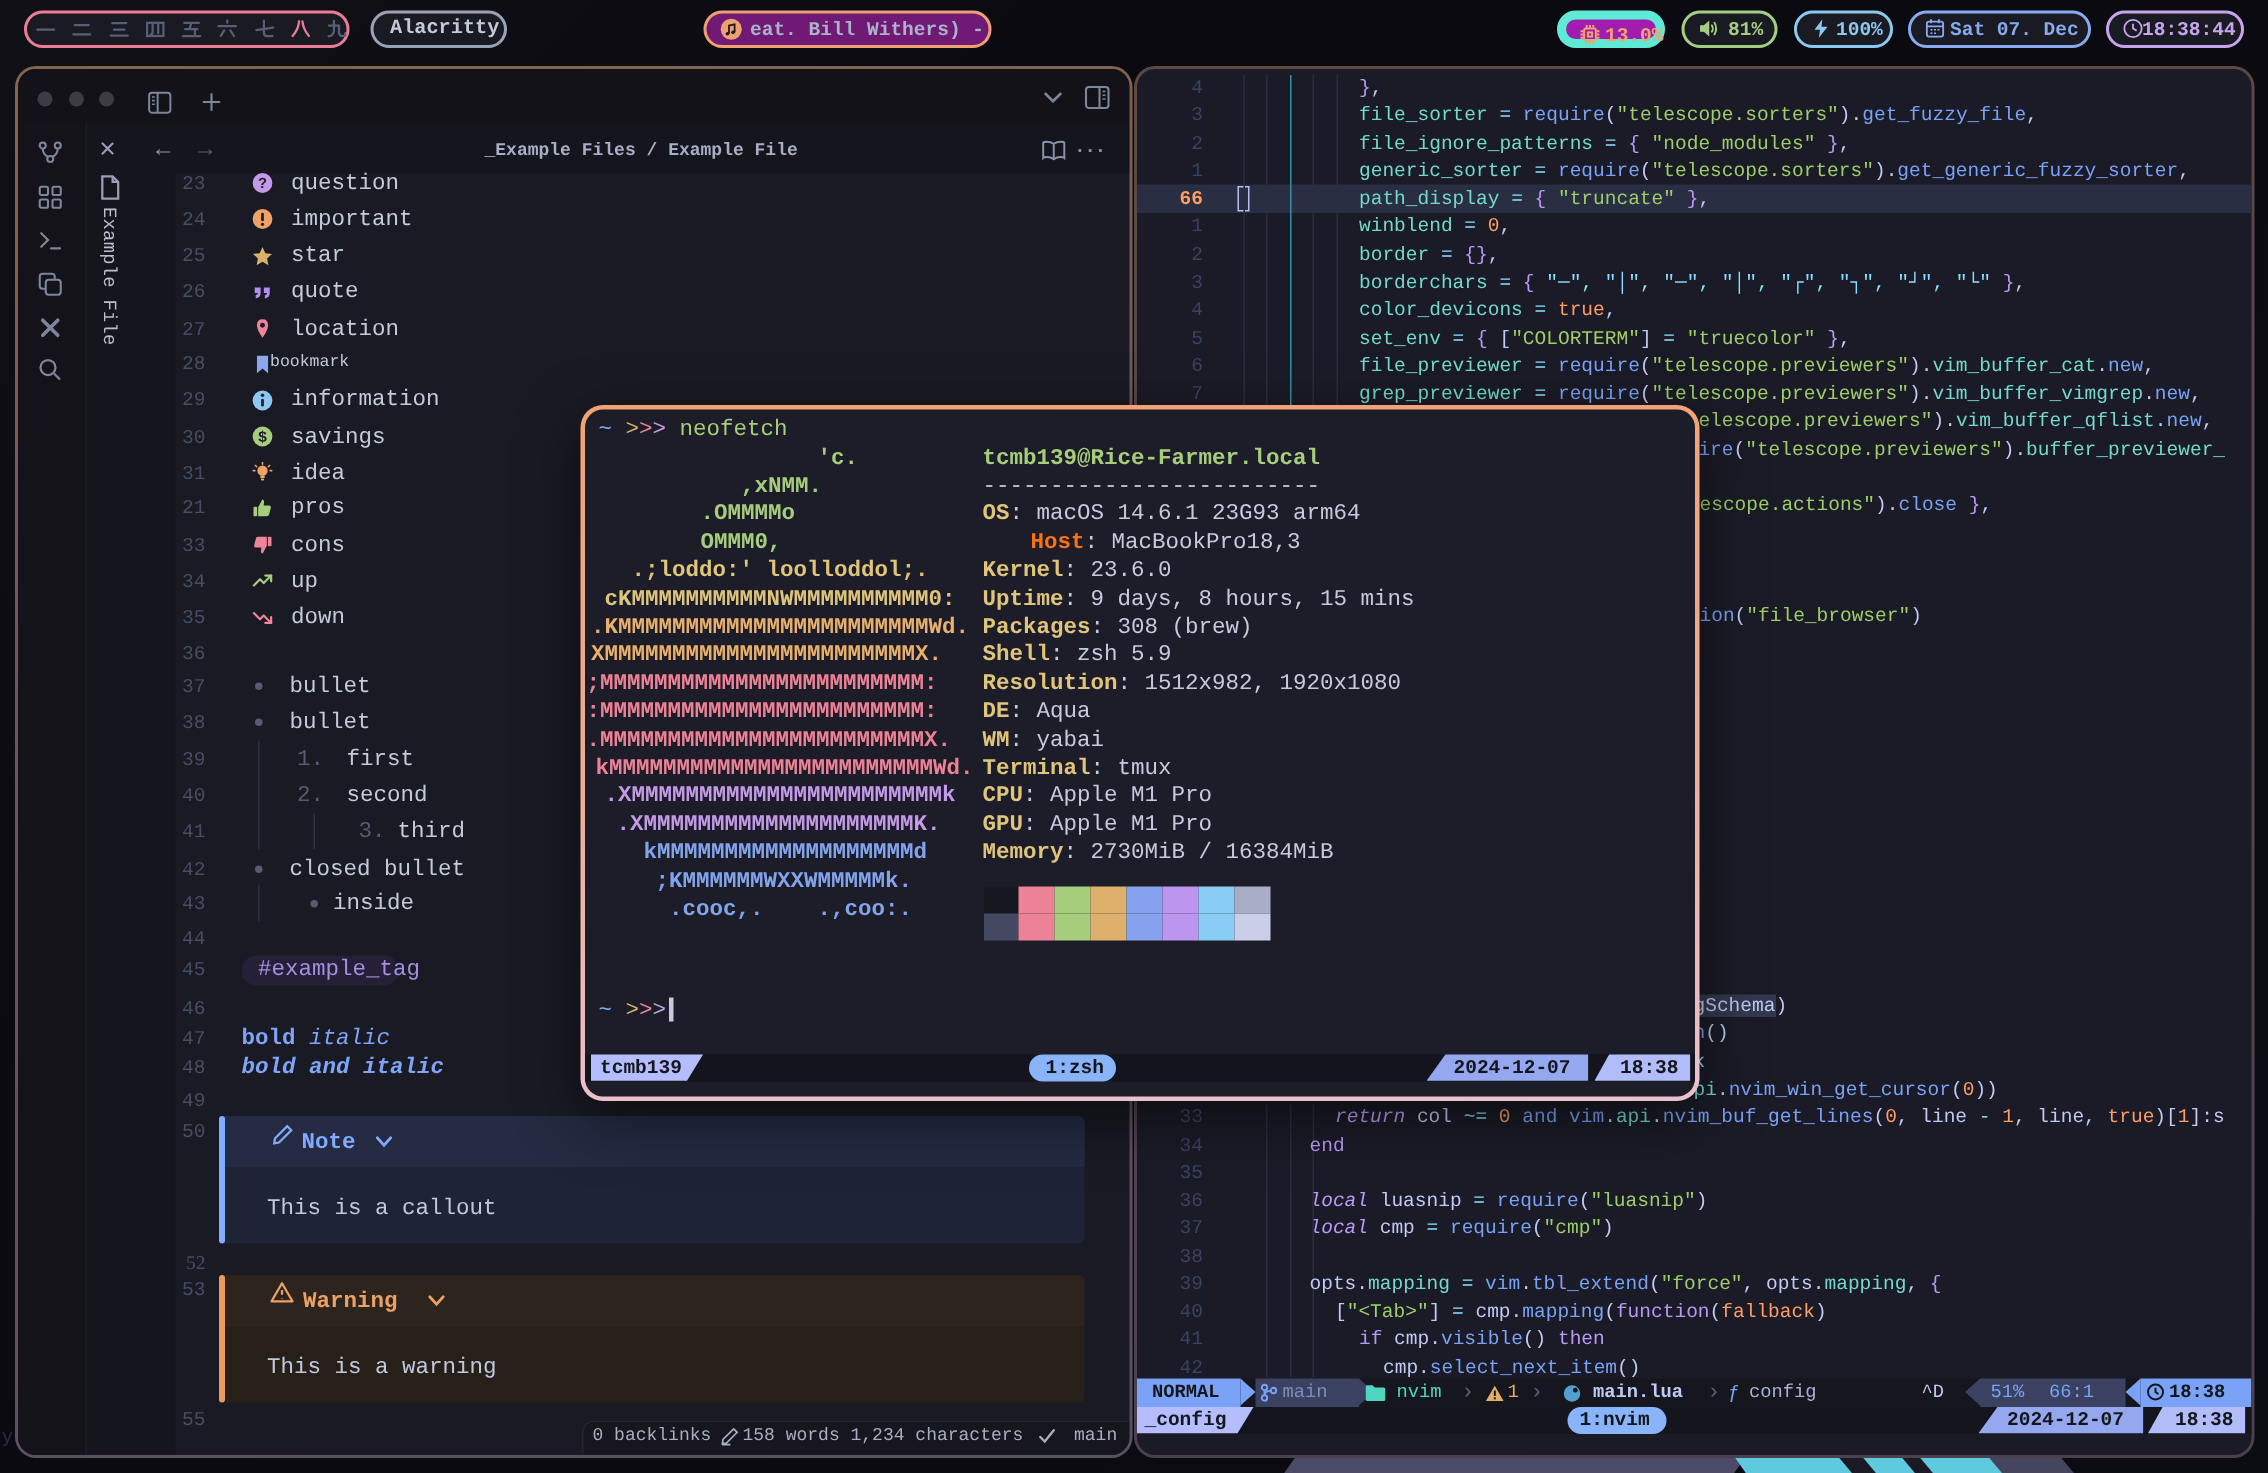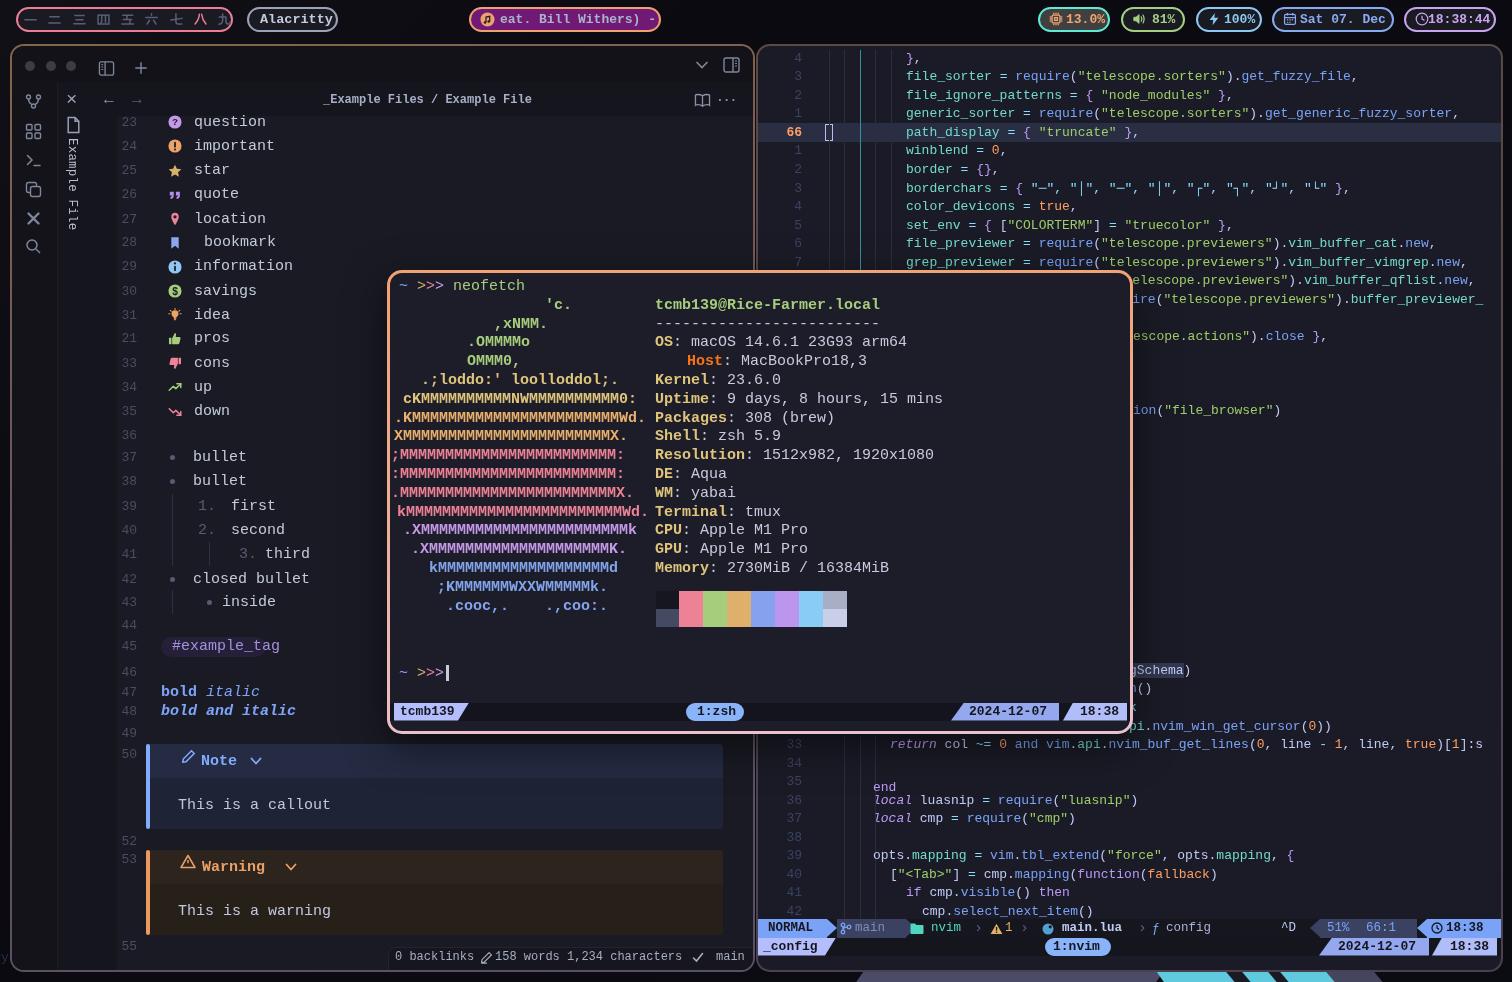--- a/index.html
+++ b/index.html
@@ -52,21 +52,21 @@
   </div>
 <div class="abs" style="left:469px;top:6.5px;width:192px;height:25px;background:#701a75;border:2px solid #efa06f;border-radius:13px;">
     <svg width="15" height="15" viewBox="0 0 16 16" style="position:absolute;left:9px;top:3px">
       <circle cx="8" cy="8" r="7.5" fill="#efa06f"></circle>
       <path d="M6.4 11.2 V5.4 L10.4 4.6 V10.2" stroke="#1a1a22" stroke-width="1.3" fill="none"></path>
       <circle cx="5.3" cy="11.2" r="1.3" fill="#1a1a22"></circle>
       <circle cx="9.3" cy="10.2" r="1.3" fill="#1a1a22"></circle>
     </svg>
     <div class="t" style="left:29px;top:3px;font-size:13px;line-height:16px;color:#aab3c9;font-weight:bold;font-family:'Liberation Mono',monospace">eat. Bill Withers) -</div>
   </div>
-<div class="abs" style="left:1038px;top:6.5px;width:72px;height:25px;background:#404040;border:2px solid #5eead4;border-radius:13px;">
+<div class="abs" style="left:1038px;top:6.5px;width:72px;height:25px;background:#a21caf;border:6px solid #5eead4;border-radius:13px;">
     <div style="position:absolute;left:9px;top:3.5px">
       <svg width="14" height="14" viewBox="0 0 16 16" fill="none" stroke="#efa570" stroke-width="1.5">
         <rect x="3.5" y="3.5" width="9" height="9" rx="1.5"></rect>
         <rect x="6.4" y="6.4" width="3.2" height="3.2"></rect>
         <path d="M5.5 0.8v2M8 0.8v2M10.5 0.8v2M5.5 13.2v2M8 13.2v2M10.5 13.2v2M0.8 5.5h2M0.8 8h2M0.8 10.5h2M13.2 5.5h2M13.2 8h2M13.2 10.5h2"></path>
       </svg>
     </div>
     <div class="t" style="left:26px;top:3.5px;font-size:13px;line-height:16px;color:#efa570;font-weight:bold;font-family:'Liberation Mono',monospace">13.0%</div>
   </div>
 <div class="abs" style="left:1121px;top:6.5px;width:64px;height:25px;background:#1a1a22;border:2px solid #a5ce85;border-radius:13px;">
@@ -208,21 +208,21 @@
           <circle cx="8.5" cy="5.8" r="2" fill="#1d1d29"></circle>
         </svg>
       </div>
       <div class="t" style="left:182px;top:163.6px;font-size:15px;line-height:19px;color:#c3cad9;font-weight:normal;font-family:'Liberation Mono',monospace;">location</div>
 <div class="t" style="left:101px;top:188.2px;font-size:13px;line-height:17px;color:#474d63;font-weight:normal;font-family:'Liberation Mono',monospace;width:24px;text-align:right">28</div>
       <div class="abs" style="left:155.5px;top:189.7px">
         <svg width="14" height="14" viewBox="0 0 17 17">
           <path d="M4 1.5 H13 V15.5 L8.5 11.8 4 15.5 Z" fill="#8aa7f0"></path>
         </svg>
       </div>
-      <div class="t" style="left:192px;top:187.2px;font-size:15px;line-height:19px;color:#c3cad9;font-weight:normal;font-family:'Liberation Mono',monospace;">bookmark</div>
+      <div class="t" style="left:168px;top:187.2px;font-size:11px;line-height:19px;color:#c3cad9;font-weight:normal;font-family:'Liberation Mono',monospace;">bookmark</div>
 <div class="t" style="left:101px;top:212.4px;font-size:13px;line-height:17px;color:#474d63;font-weight:normal;font-family:'Liberation Mono',monospace;width:24px;text-align:right">29</div>
       <div class="abs" style="left:155.5px;top:213.89999999999998px">
         <svg width="14" height="14" viewBox="0 0 17 17">
           <circle cx="8.5" cy="8.5" r="8" fill="#8fc7f2"></circle>
           <rect x="7.4" y="7" width="2.2" height="6.4" rx="1.1" fill="#1d1d29"></rect>
           <circle cx="8.5" cy="4.2" r="1.4" fill="#1d1d29"></circle>
         </svg>
       </div>
       <div class="t" style="left:182px;top:211.4px;font-size:15px;line-height:19px;color:#c3cad9;font-weight:normal;font-family:'Liberation Mono',monospace;">information</div>
 <div class="t" style="left:101px;top:236.6px;font-size:13px;line-height:17px;color:#474d63;font-weight:normal;font-family:'Liberation Mono',monospace;width:24px;text-align:right">30</div>
@@ -317,21 +317,21 @@
 <div style="position:absolute;left:134px;top:698px;width:4px;height:85px;background:#82aaff;border-radius:2px;"></div>
 <svg class="abs" style="left:169px;top:703px" width="15" height="15" viewBox="0 0 15 15" fill="none" stroke="#82aaff" stroke-width="1.5">
         <path d="M10.5 1.8 L13.2 4.5 5 12.7 1.8 13.2 2.3 10 Z"></path>
       </svg>
 <div class="t" style="left:101px;top:700.4px;font-size:13px;line-height:17px;color:#474d63;font-weight:normal;font-family:'Liberation Mono',monospace;width:24px;text-align:right">50</div>
       <div class="t" style="left:189px;top:705.5px;font-size:15px;line-height:19px;color:#82aaff;font-weight:bold;font-family:'Liberation Mono',monospace;">Note</div>
 <svg class="abs" style="left:238px;top:711px" width="12" height="9" viewBox="0 0 12 9" fill="none" stroke="#82aaff" stroke-width="1.8" stroke-linecap="round">
         <path d="M1.5 1.5 L6 6.5 L10.5 1.5"></path>
       </svg>
 <div class="t" style="left:166px;top:749.5px;font-size:15px;line-height:19px;color:#c0c8e0;font-weight:normal;font-family:'Liberation Mono',monospace;">This is a callout</div>
-<div class="t" style="left:101px;top:786.8px;font-size:13px;line-height:17px;color:#474d63;font-weight:normal;font-family:Liberation Mono, monospace;width:24px;text-align:right">52</div>
+<div class="t" style="left:101px;top:786.8px;font-size:13px;line-height:17px;color:#474d63;font-weight:normal;font-family:Liberation Serif, serif;width:24px;text-align:right">52</div>
 <div style="position:absolute;left:134px;top:804px;width:577px;height:85px;background:#272019;border-radius:4px;"></div>
 <div style="position:absolute;left:134px;top:804px;width:577px;height:34px;background:#2d241e;border-radius:4px 4px 0 0;"></div>
 <div style="position:absolute;left:134px;top:804px;width:4px;height:85px;background:#ea9a5e;border-radius:2px;"></div>
 <svg class="abs" style="left:168px;top:808px" width="16" height="15" viewBox="0 0 16 15" fill="none" stroke="#eba066" stroke-width="1.5" stroke-linejoin="round">
         <path d="M8 1.5 L15 13.5 H1 Z"></path>
         <path d="M8 6 V9.2 M8 11.4 V11.6"></path>
       </svg>
 <div class="t" style="left:101px;top:805.2px;font-size:13px;line-height:17px;color:#474d63;font-weight:normal;font-family:'Liberation Mono',monospace;width:24px;text-align:right">53</div>
       <div class="t" style="left:190px;top:811.5px;font-size:15px;line-height:19px;color:#eba066;font-weight:bold;font-family:'Liberation Mono',monospace;">Warning</div>
 <svg class="abs" style="left:273px;top:817px" width="12" height="9" viewBox="0 0 12 9" fill="none" stroke="#eba066" stroke-width="1.8" stroke-linecap="round">
@@ -393,21 +393,21 @@
       <div class="t" style="left:148px;top:244.85px;font-size:13px;line-height:17px;color:#c0caf5;font-weight:normal;font-family:'Liberation Mono',monospace;"><span style="color:#73daca;">buffer_previewer_maker</span><span style="color:#89ddff;"> = </span><span style="color:#7aa2f7;">require</span><span style="color:#c0caf5;">(</span><span style="color:#9ece6a;">"telescope.previewers"</span><span style="color:#c0caf5;">)</span><span style="color:#c0caf5;">.</span><span style="color:#73daca;">buffer_previewer_</span></div>
 <div class="t" style="left:375px;top:281.95px;font-size:13px;line-height:17px;color:#c0caf5;font-weight:normal;font-family:'Liberation Mono',monospace;"><span style="color:#9ece6a;">escope.actions"</span><span style="color:#c0caf5;">)</span><span style="color:#c0caf5;">.</span><span style="color:#7aa2f7;">close</span><span style="color:#bb9af7;"> }</span><span style="color:#c0caf5;">,</span></div>
 <div class="t" style="left:375px;top:356.15px;font-size:13px;line-height:17px;color:#c0caf5;font-weight:normal;font-family:'Liberation Mono',monospace;"><span style="color:#7aa2f7;">ion</span><span style="color:#c0caf5;">(</span><span style="color:#9ece6a;">"file_browser"</span><span style="color:#c0caf5;">)</span></div>
 <div class="t" style="left:371px;top:615.85px;font-size:13px;line-height:17px;color:#c0caf5;font-weight:normal;font-family:'Liberation Mono',monospace;"><span style="color:#c0caf5;background:#32384e;">gSchema</span><span style="color:#c0caf5;">)</span></div>
 <div class="t" style="left:371px;top:634.4px;font-size:13px;line-height:17px;color:#c0caf5;font-weight:normal;font-family:'Liberation Mono',monospace;"><span style="color:#7aa2f7;">h</span><span style="color:#c0caf5;">()</span></div>
 <div class="t" style="left:371px;top:652.95px;font-size:13px;line-height:17px;color:#c0caf5;font-weight:normal;font-family:'Liberation Mono',monospace;"><span style="color:#89ddff;">k</span></div>
 <div class="t" style="left:371px;top:671.5px;font-size:13px;line-height:17px;color:#c0caf5;font-weight:normal;font-family:'Liberation Mono',monospace;"><span style="color:#73daca;">pi</span><span style="color:#c0caf5;">.</span><span style="color:#7aa2f7;">nvim_win_get_cursor</span><span style="color:#c0caf5;">(</span><span style="color:#ff9e64;">0</span><span style="color:#c0caf5;">))</span></div>
 <div class="t" style="left:12px;top:690.05px;font-size:13px;line-height:17px;color:#3b4261;font-weight:normal;font-family:'Liberation Mono',monospace;width:32px;text-align:right">33</div>
       <div class="t" style="left:132px;top:690.05px;font-size:13px;line-height:17px;color:#c0caf5;font-weight:normal;font-family:'Liberation Mono',monospace;"><span style="color:#bb9af7;font-style:italic;">return </span><span style="color:#c0caf5;">col</span><span style="color:#89ddff;"> ~= </span><span style="color:#ff9e64;">0</span><span style="color:#7aa2f7;"> and </span><span style="color:#7aa2f7;">vim</span><span style="color:#c0caf5;">.</span><span style="color:#73daca;">api</span><span style="color:#c0caf5;">.</span><span style="color:#7aa2f7;">nvim_buf_get_lines</span><span style="color:#c0caf5;">(</span><span style="color:#ff9e64;">0</span><span style="color:#c0caf5;">, line</span><span style="color:#89ddff;"> - </span><span style="color:#ff9e64;">1</span><span style="color:#c0caf5;">, line, </span><span style="color:#ff9e64;">true</span><span style="color:#c0caf5;">)[</span><span style="color:#ff9e64;">1</span><span style="color:#c0caf5;">]:s</span></div>
 <div class="t" style="left:12px;top:708.6px;font-size:13px;line-height:17px;color:#3b4261;font-weight:normal;font-family:'Liberation Mono',monospace;width:32px;text-align:right">34</div>
-      <div class="t" style="left:115px;top:708.6px;font-size:13px;line-height:17px;color:#c0caf5;font-weight:normal;font-family:'Liberation Mono',monospace;margin-top:24px;"><span style="color:#bb9af7;">end</span></div>
+      <div class="t" style="left:115px;top:708.6px;font-size:13px;line-height:17px;color:#c0caf5;font-weight:normal;font-family:'Liberation Mono',monospace;"><span style="color:#bb9af7;">end</span></div>
 <div class="t" style="left:12px;top:727.15px;font-size:13px;line-height:17px;color:#3b4261;font-weight:normal;font-family:'Liberation Mono',monospace;width:32px;text-align:right">35</div>
 <div class="t" style="left:12px;top:745.7px;font-size:13px;line-height:17px;color:#3b4261;font-weight:normal;font-family:'Liberation Mono',monospace;width:32px;text-align:right">36</div>
       <div class="t" style="left:115px;top:745.7px;font-size:13px;line-height:17px;color:#c0caf5;font-weight:normal;font-family:'Liberation Mono',monospace;"><span style="color:#bb9af7;font-style:italic;">local </span><span style="color:#c0caf5;">luasnip</span><span style="color:#89ddff;"> = </span><span style="color:#7aa2f7;">require</span><span style="color:#c0caf5;">(</span><span style="color:#9ece6a;">"luasnip"</span><span style="color:#c0caf5;">)</span></div>
 <div class="t" style="left:12px;top:764.25px;font-size:13px;line-height:17px;color:#3b4261;font-weight:normal;font-family:'Liberation Mono',monospace;width:32px;text-align:right">37</div>
       <div class="t" style="left:115px;top:764.25px;font-size:13px;line-height:17px;color:#c0caf5;font-weight:normal;font-family:'Liberation Mono',monospace;"><span style="color:#bb9af7;font-style:italic;">local </span><span style="color:#c0caf5;">cmp</span><span style="color:#89ddff;"> = </span><span style="color:#7aa2f7;">require</span><span style="color:#c0caf5;">(</span><span style="color:#9ece6a;">"cmp"</span><span style="color:#c0caf5;">)</span></div>
 <div class="t" style="left:12px;top:782.8px;font-size:13px;line-height:17px;color:#3b4261;font-weight:normal;font-family:'Liberation Mono',monospace;width:32px;text-align:right">38</div>
 <div class="t" style="left:12px;top:801.35px;font-size:13px;line-height:17px;color:#3b4261;font-weight:normal;font-family:'Liberation Mono',monospace;width:32px;text-align:right">39</div>
       <div class="t" style="left:115px;top:801.35px;font-size:13px;line-height:17px;color:#c0caf5;font-weight:normal;font-family:'Liberation Mono',monospace;"><span style="color:#c0caf5;">opts</span><span style="color:#c0caf5;">.</span><span style="color:#73daca;">mapping</span><span style="color:#89ddff;"> = </span><span style="color:#7aa2f7;">vim</span><span style="color:#c0caf5;">.</span><span style="color:#7aa2f7;">tbl_extend</span><span style="color:#c0caf5;">(</span><span style="color:#9ece6a;">"force"</span><span style="color:#c0caf5;">, opts</span><span style="color:#c0caf5;">.</span><span style="color:#73daca;">mapping</span><span style="color:#c0caf5;">, </span><span style="color:#bb9af7;">{</span></div>
 <div class="t" style="left:12px;top:819.9px;font-size:13px;line-height:17px;color:#3b4261;font-weight:normal;font-family:'Liberation Mono',monospace;width:32px;text-align:right">40</div>
       <div class="t" style="left:132px;top:819.9px;font-size:13px;line-height:17px;color:#c0caf5;font-weight:normal;font-family:'Liberation Mono',monospace;"><span style="color:#c0caf5;">[</span><span style="color:#9ece6a;">"&lt;Tab&gt;"</span><span style="color:#c0caf5;">]</span><span style="color:#89ddff;"> = </span><span style="color:#c0caf5;">cmp</span><span style="color:#c0caf5;">.</span><span style="color:#7aa2f7;">mapping</span><span style="color:#c0caf5;">(</span><span style="color:#bb9af7;">function</span><span style="color:#c0caf5;">(</span><span style="color:#ff9e64;">fallback</span><span style="color:#c0caf5;">)</span></div>

